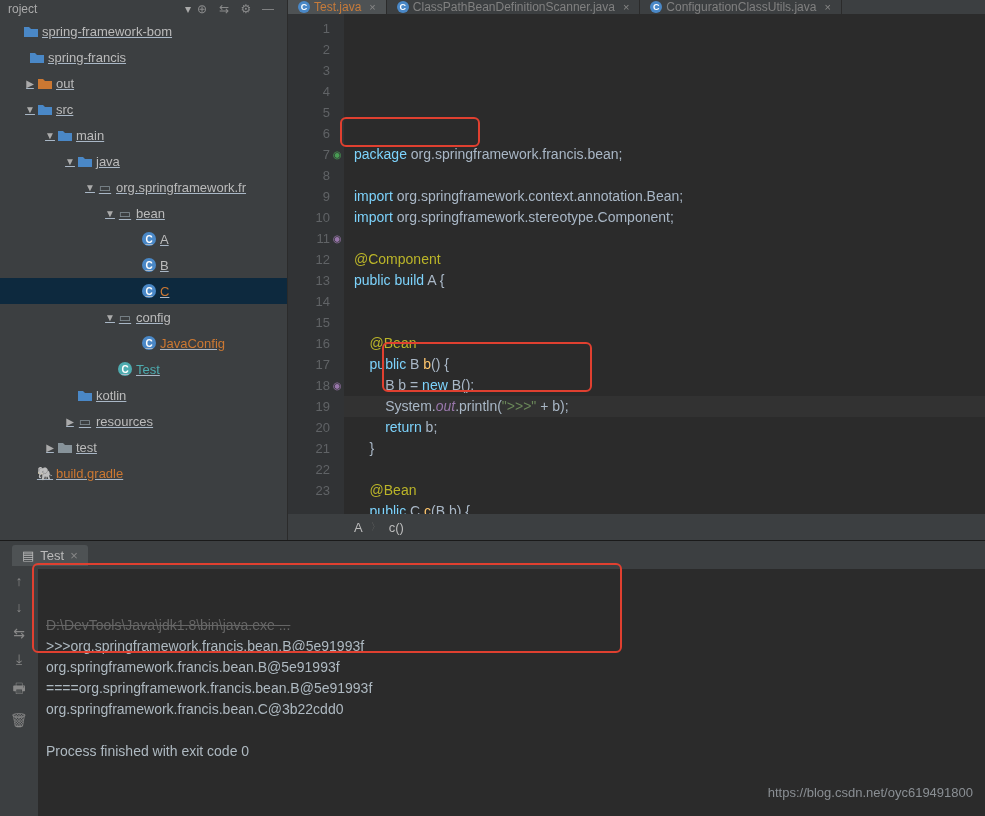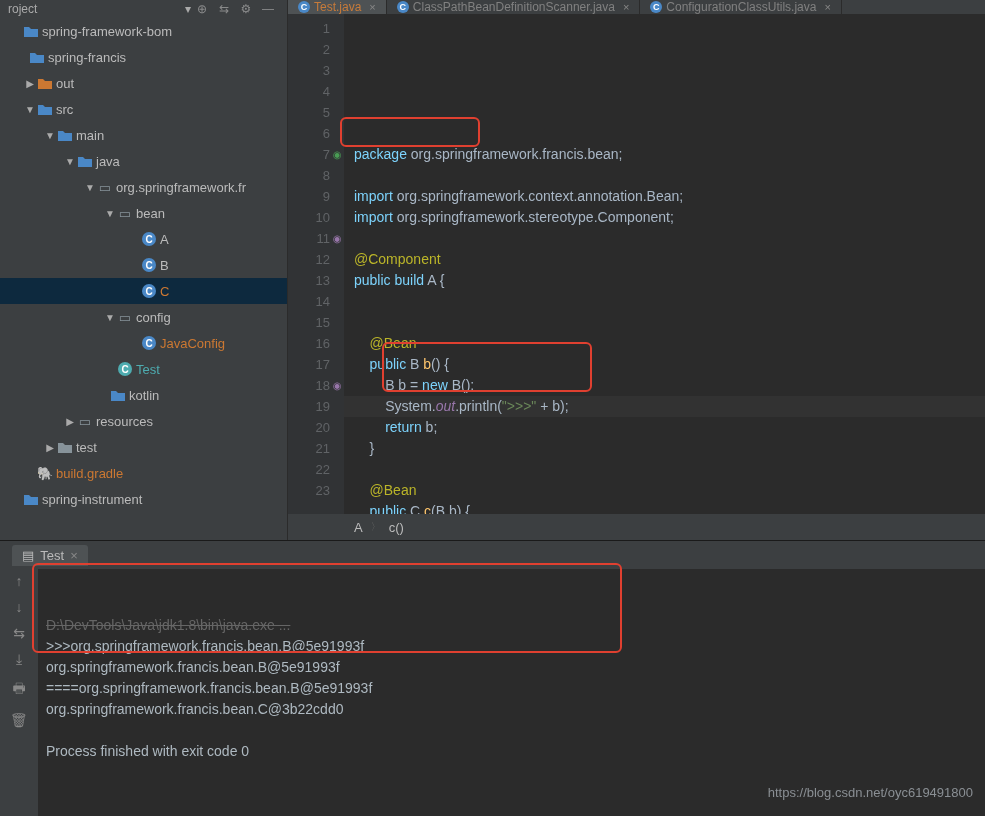--- a/index.html
+++ b/index.html
@@ -3,21 +3,21 @@
 <meta charset="utf-8">
 <style>
 * { margin: 0; padding: 0; box-sizing: border-box; font-family: 'Segoe UI', Arial, sans-serif; }
 body { background: #2b2b2b; color: #a9b7c6; width: 985px; height: 816px; overflow: hidden; display: flex; flex-direction: column; }
 .top-area { display: flex; height: 540px; }
 .sidebar { width: 288px; background: #3c3f41; border-right: 1px solid #2b2b2b; display: flex; flex-direction: column; }
 .sidebar-header { display: flex; align-items: center; padding: 0 8px; height: 18px; color: #aaa; font-size: 12px; }
 .sidebar-header .title { flex: 1; }
 .sidebar-header .icon-btn { width: 22px; text-align: center; cursor: pointer; opacity: 0.7; }
 .tree { flex: 1; overflow: hidden; font-size: 13px; }
-.tree-row { display: flex; align-items: center; height: 26px; padding-left: 6px; white-space: nowrap; cursor: pointer; }
+.tree-row { display: flex; align-items: center; height: 26px; padding-left: 6px; white-space: nowrap; cursor: pointer; text-decoration: underline; }
 .tree-row.selected { background: #0d293e; }
 .tree-row .arrow { width: 12px; display: inline-block; text-align: center; font-size: 10px; color: #aaa; }
 .tree-row .icon { width: 18px; display: inline-flex; justify-content: center; align-items: center; margin-right: 2px; }
 .tree-row .label { color: #bbbbbb; }
 .tree-row .label.orange { color: #cc7832; }
 .tree-row .label.teal { color: #4eacb0; }
 .folder-icon { color: #87939a; }
 .class-icon { background: #4a88c7; color: #fff; border-radius: 50%; width: 14px; height: 14px; font-size: 10px; display: inline-flex; align-items: center; justify-content: center; font-weight: bold; }
 .editor-area { flex: 1; display: flex; flex-direction: column; background: #2b2b2b; position: relative; }
 .tabs { display: flex; background: #3c3f41; height: 14px; font-size: 12px; overflow: hidden; }
@@ -169,21 +169,21 @@
           </span>
           <span class="label orange">JavaConfig</span>
         </div>
         <div class="tree-row" style="padding-left: 104px;">
           <span class="arrow"></span>
           <span class="icon">
             <span class="class-icon" style="background:#4eacb0">C</span>
           </span>
           <span class="label teal">Test</span>
         </div>
-        <div class="tree-row" style="padding-left: 97px; text-align: right;">
+        <div class="tree-row" style="padding-left: 64px; text-align: right;">
           <span class="arrow"></span>
           <span class="icon">
             <svg width="14" height="12">
               <path d="M0 2 L5 2 L7 4 L14 4 L14 12 L0 12 Z" fill="#4a88c7"></path>
             </svg>
           </span>
           <span class="label">kotlin</span>
         </div>
         <div class="tree-row" style="padding-left: 64px;">
           <span class="arrow">▶</span>
@@ -200,29 +200,20 @@
             </svg>
           </span>
           <span class="label">test</span>
         </div>
         <div class="tree-row" style="padding-left: 24px;">
           <span class="arrow"></span>
           <span class="icon">
             <span style="color:#7a7a7a">🐘</span>
           </span>
           <span class="label orange">build.gradle</span>
-        </div>
-        <div class="tree-row" style="padding-left: 10px;">
-          <span class="arrow"></span>
-          <span class="icon">
-            <svg width="14" height="12">
-              <path d="M0 2 L5 2 L7 4 L14 4 L14 12 L0 12 Z" fill="#4a88c7"></path>
-            </svg>
-          </span>
-          <span class="label">spring-instrument</span>
         </div>
       </div>
   </div>
 
   <div class="editor-area">
     <div class="tabs" id="tabs">
         <div class="tab active">
           <span class="class-icon" style="width:12px;height:12px;font-size:9px">C</span>
           <span>Test.java</span>
           <span class="close">×</span>

